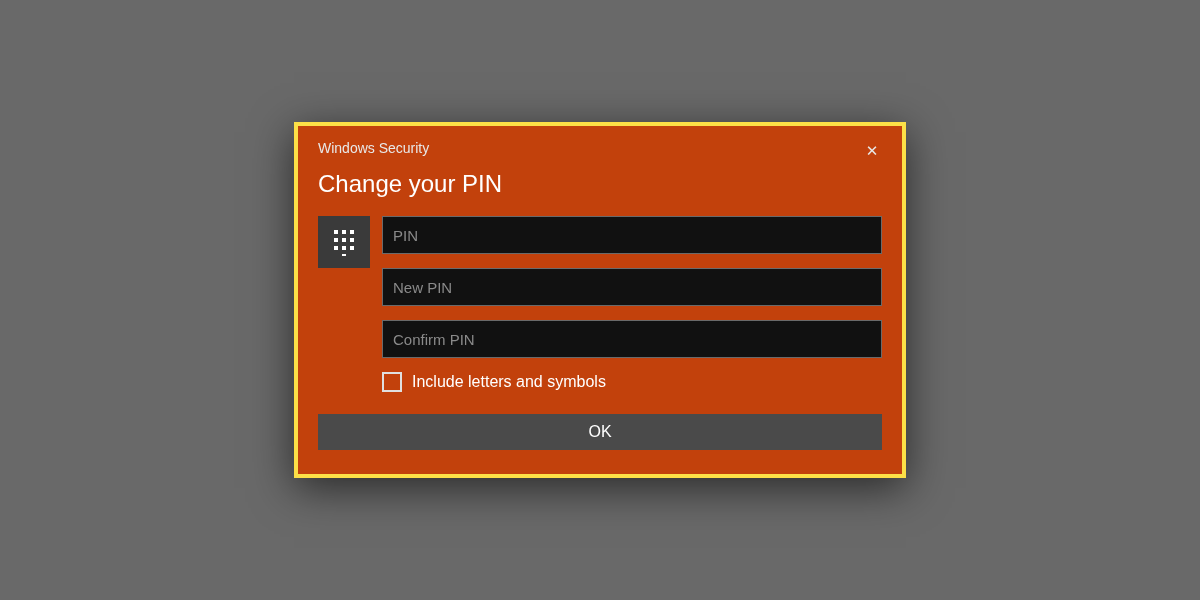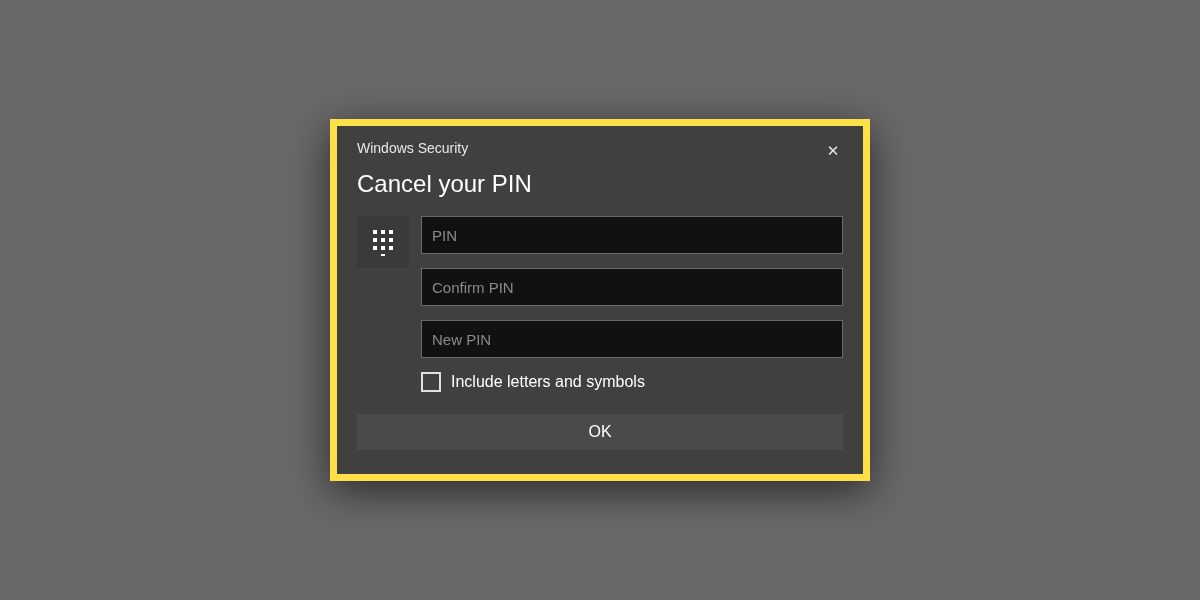--- a/index.html
+++ b/index.html
@@ -11,23 +11,23 @@
       width: 1200px;
       height: 600px;
       background: #696969;
       font-family: "Segoe UI", Arial, sans-serif;
       display: flex;
       align-items: center;
       justify-content: center;
       overflow: hidden;
     }
     .dialog {
-      width: 540px;
-      background: #404040;
-      border: 7px solid #fde047;
+      width: 612px;
+      background: #c2410c;
+      border: 4px solid #fde047;
       box-shadow: 0 10px 40px rgba(0,0,0,0.6);
       padding: 0;
       position: relative;
     }
     .dialog-header {
       display: flex;
       justify-content: space-between;
       align-items: flex-start;
       padding: 14px 16px 0 20px;
     }
@@ -132,41 +132,41 @@
 <body>
 
 <div class="dialog">
   <div class="dialog-header">
     <span class="dialog-appname">Windows Security</span>
     <button class="close-btn">
       <span>✕</span>
     </button>
   </div>
 
-  <h1 class="dialog-title">Cancel your PIN</h1>
+  <h1 class="dialog-title">Change your PIN</h1>
 
   <div class="form-area">
     <div class="icon-box">
       <svg class="keypad-svg" viewBox="0 0 24 28">
         <rect x="2" y="2" width="4" height="4" fill="#ffffff"></rect>
         <rect x="10" y="2" width="4" height="4" fill="#ffffff"></rect>
         <rect x="18" y="2" width="4" height="4" fill="#ffffff"></rect>
         <rect x="2" y="10" width="4" height="4" fill="#ffffff"></rect>
         <rect x="10" y="10" width="4" height="4" fill="#ffffff"></rect>
         <rect x="18" y="10" width="4" height="4" fill="#ffffff"></rect>
         <rect x="2" y="18" width="4" height="4" fill="#ffffff"></rect>
         <rect x="10" y="18" width="4" height="4" fill="#ffffff"></rect>
         <rect x="18" y="18" width="4" height="4" fill="#ffffff"></rect>
         <rect x="10" y="26" width="4" height="4" fill="#ffffff"></rect>
       </svg>
     </div>
     <div class="fields">
       <input type="password" class="pin-input" placeholder="PIN" style="">
+      <input type="password" class="pin-input" placeholder="New PIN" style="">
       <input type="password" class="pin-input" placeholder="Confirm PIN" style="">
-      <input type="password" class="pin-input" placeholder="New PIN" style="">
     </div>
   </div>
 
   <div class="checkbox-row">
     <input type="checkbox" class="checkbox" style="">
     <label class="checkbox-label">Include letters and symbols</label>
   </div>
 
   <div class="button-row">
     <button class="action-btn">OK</button>

